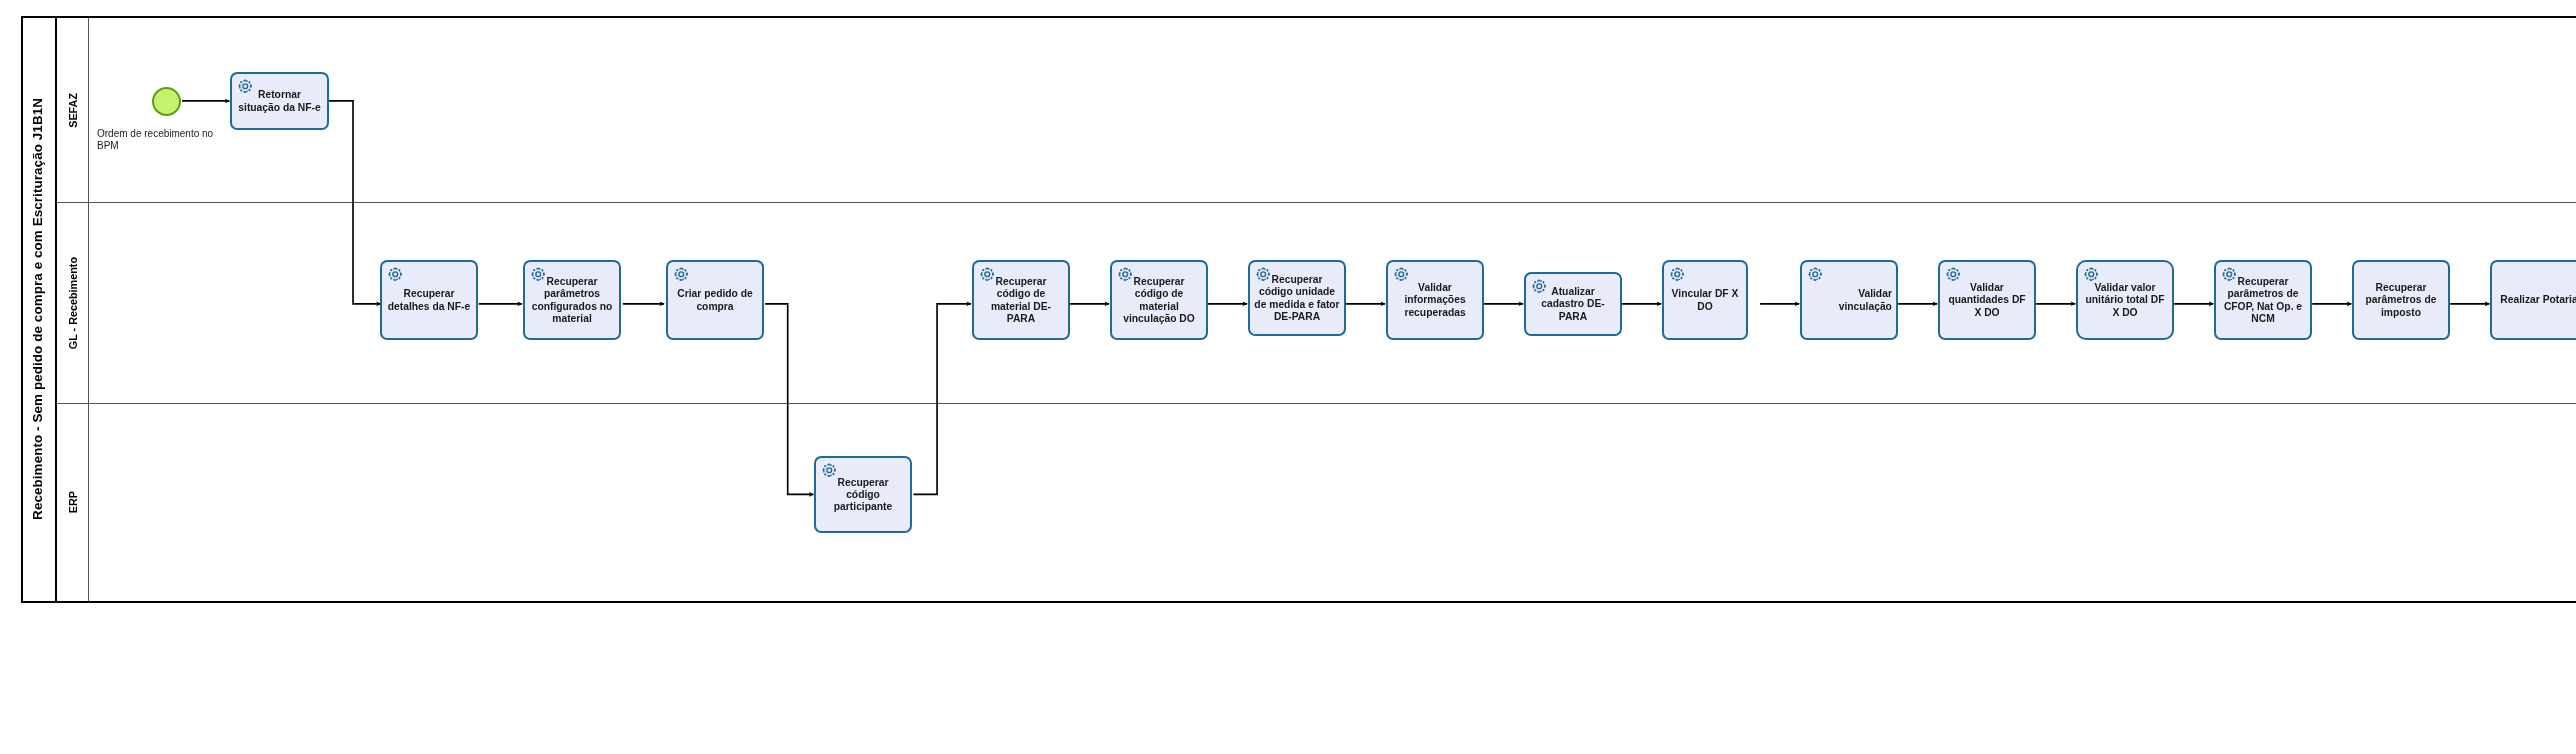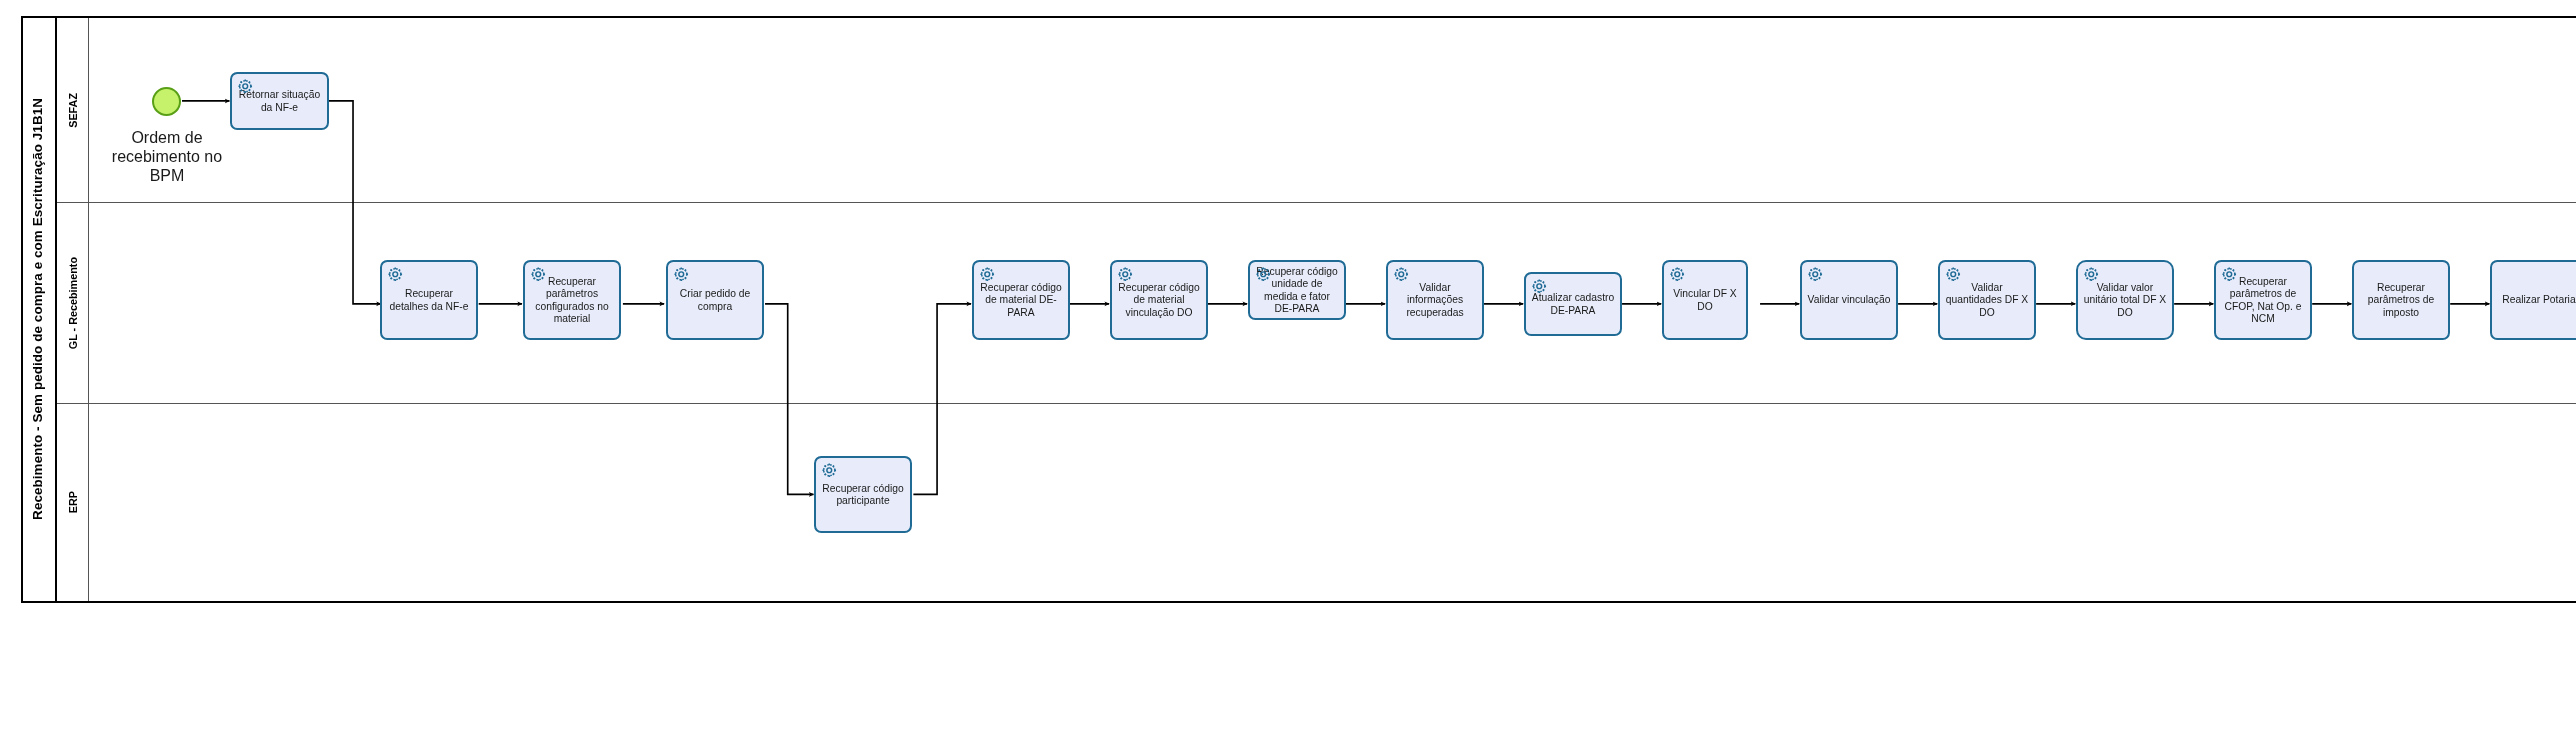--- a/index.html
+++ b/index.html
@@ -21,27 +21,27 @@
   #lane-sefaz{top:17.5px;width:3202px;height:185px;}
   #lane-sefaz-t{top:17.5px;height:185px;}
   #lane-gl{top:203px;width:3202px;height:201px;}
   #lane-gl-t{top:203px;height:201px;}
   #lane-erp{top:404px;width:3202px;height:197px;}
   #lane-erp-t{top:404px;height:197px;}
 
   
   .task{position:absolute;background:#e8ecfa;border:2.1px solid #1f6b96;border-radius:7.2px;box-sizing:border-box;
         display:flex;align-items:center;justify-content:center;text-align:center;padding:3.1px 4.1px 2.1px 4.1px;}
-  .task .lbl{font-size:10.3px;line-height:1.18;color:#1a1a1a;font-family:"Liberation Sans",sans-serif;}
+  .task .lbl{font-size:10.3px;line-height:1.18;color:#1a1a1a;font-family:"Liberation Sans",sans-serif;font-weight:bold;}
   .gear{position:absolute;left:4.1px;top:3.1px;width:18.5px;height:18.5px;}
   .gear svg{width:18.5px;height:18.5px;display:block;}
 
   
   .start-ev{position:absolute;width:29px;height:29px;border-radius:50%;background:#c5f26a;border:2.1px solid #5aa017;box-sizing:border-box;}
-  .ev-label{position:absolute;text-align:center;font-size:16px;line-height:1.2;color:#1a1a1a;}
+  .ev-label{position:absolute;text-align:left;font-size:10px;line-height:1.2;color:#1a1a1a;}
 
   
   #edges{position:absolute;left:0;top:0;width:3309px;height:754px;pointer-events:none;}
 </style>
 </head>
 <body>
 
 <div id="pool"></div>
 
 <div id="pool-title">
@@ -177,21 +177,21 @@
   <span class="gear">
       <svg viewBox="0 0 24 24" fill="none" stroke="#1f6b96" stroke-width="1.9">
         <circle cx="12" cy="12" r="3.1"></circle>
         <path d="M12 3.2v2.2M12 18.6v2.2M3.2 12h2.2M18.6 12h2.2M5.8 5.8l1.6 1.6M16.6 16.6l1.6 1.6M18.2 5.8l-1.6 1.6M7.4 16.6l-1.6 1.6"></path>
         <circle cx="12" cy="12" r="7.2" stroke-dasharray="2.1 1.7"></circle>
       </svg>
     </span>
   <span class="lbl">Recuperar código de material vinculação DO</span>
 </div>
 
-<div class="task" style="left:1248px;top:260px;width:98px;height:60px;">
+<div class="task" style="left:1248px;top:260px;width:98px;height:76px;">
   <span class="gear">
       <svg viewBox="0 0 24 24" fill="none" stroke="#1f6b96" stroke-width="1.9">
         <circle cx="12" cy="12" r="3.1"></circle>
         <path d="M12 3.2v2.2M12 18.6v2.2M3.2 12h2.2M18.6 12h2.2M5.8 5.8l1.6 1.6M16.6 16.6l1.6 1.6M18.2 5.8l-1.6 1.6M7.4 16.6l-1.6 1.6"></path>
         <circle cx="12" cy="12" r="7.2" stroke-dasharray="2.1 1.7"></circle>
       </svg>
     </span>
   <span class="lbl">Recuperar código unidade de medida e fator DE-PARA</span>
 </div>
 

